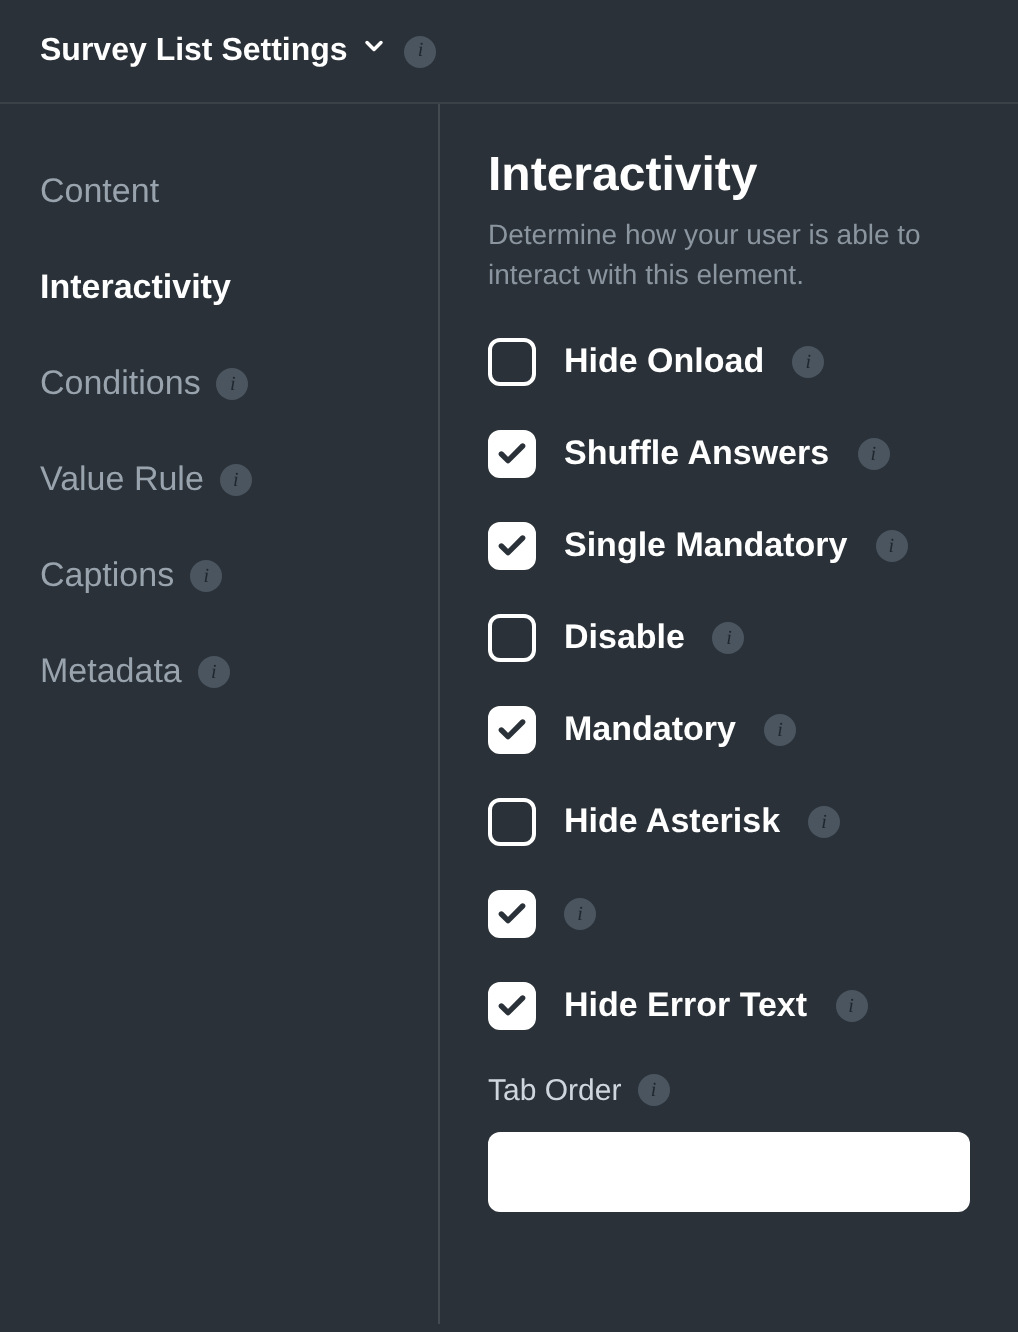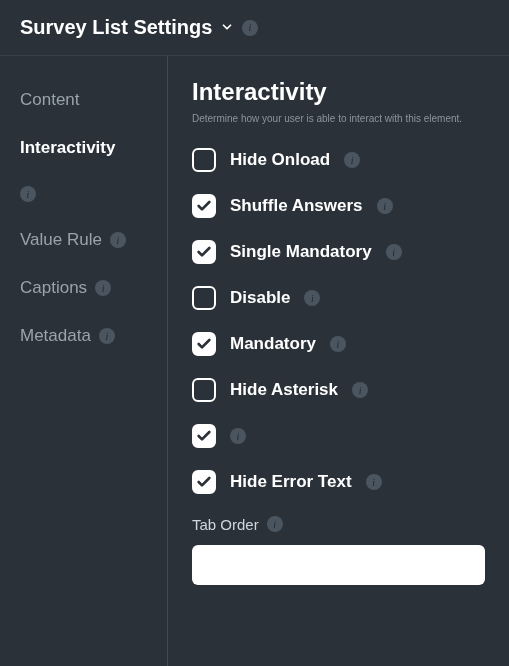--- a/index.html
+++ b/index.html
@@ -12,21 +12,21 @@
       overflow: hidden;
     }
     .header {
       padding: 16px 20px;
       display: flex;
       align-items: center;
       gap: 8px;
       border-bottom: 1px solid rgba(255,255,255,0.08);
     }
     .header-title {
-      font-size: 20px;
+      font-size: 16px;
       font-weight: 700;
       color: #fff;
     }
     .chevron {
       display: inline-block;
       margin-left: 2px;
     }
     .info-icon {
       width: 16px;
       height: 16px;
@@ -40,21 +40,21 @@
       font-family: Georgia, serif;
       color: #1f262d;
       flex-shrink: 0;
       cursor: pointer;
     }
     .layout {
       display: flex;
       height: calc(100% - 56px);
     }
     .sidebar {
-      width: 168px;
+      width: 220px;
       border-right: 1px solid rgba(255,255,255,0.12);
       padding-top: 20px;
     }
     .sidebar-item {
       padding: 14px 20px;
       font-size: 17px;
       color: #99a3ad;
       cursor: pointer;
       display: flex;
       align-items: center;
@@ -68,21 +68,21 @@
       flex: 1;
       padding: 22px 24px 20px 24px;
       overflow-y: auto;
     }
     .main-title {
       font-size: 24px;
       font-weight: 700;
       margin-bottom: 6px;
     }
     .main-desc {
-      font-size: 10px;
+      font-size: 14px;
       color: #8b959f;
       line-height: 1.4;
       margin-bottom: 22px;
     }
     .option-row {
       display: flex;
       align-items: center;
       gap: 14px;
       margin-bottom: 22px;
     }
@@ -156,20 +156,21 @@
 
 <div class="layout">
   <nav class="sidebar">
     <div class="sidebar-item">
       <span>Content</span>
     </div>
     <div class="sidebar-item active">
       <span>Interactivity</span>
     </div>
     <div class="sidebar-item">
+      <span>Conditions</span>
       <span class="info-icon">i</span>
     </div>
     <div class="sidebar-item">
       <span>Value Rule</span>
       <span class="info-icon">i</span>
     </div>
     <div class="sidebar-item">
       <span>Captions</span>
       <span class="info-icon">i</span>
     </div>

